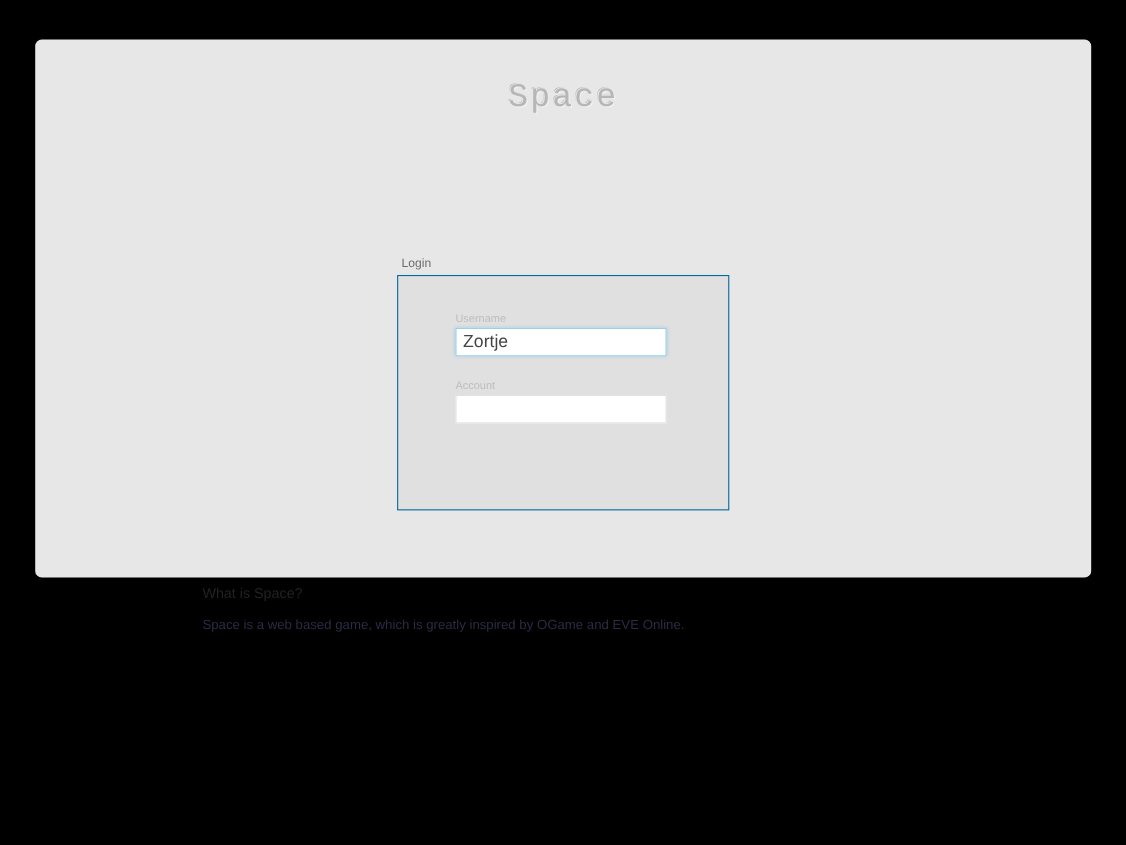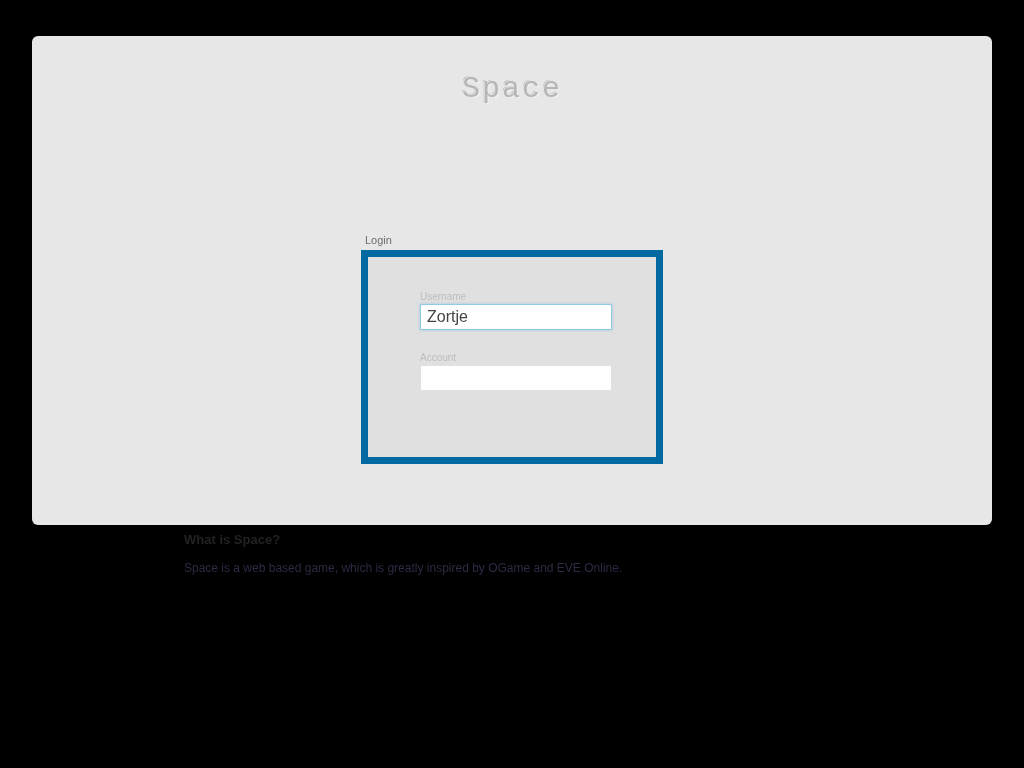--- a/index.html
+++ b/index.html
@@ -42,21 +42,21 @@
   .panel-label {
     font-size: 11px;
     color: #6d6d6d;
     margin-bottom: 4px;
     padding-left: 4px;
   }
   .panel {
     width: 302px;
     height: 214px;
     background: #e0e0e0;
-    border: 7px solid #0369a1;
+    border: 1px solid #0369a1;
     padding: 34px 52px 0 52px;
   }
   .field-label {
     font-size: 10px;
     color: #bdbdbd;
     margin-bottom: 2px;
   }
   .text-input {
     width: 192px;
     height: 26px;
@@ -92,21 +92,21 @@
     font-family: Verdana, Geneva, sans-serif;
     font-size: 12px;
     cursor: pointer;
   }
   .about {
     margin: 68px 0 0 152px;
     width: 660px;
   }
   .about h3 {
     font-size: 13px;
-    font-weight: bold;
+    font-weight: normal;
     color: #222;
     margin-bottom: 14px;
   }
   .about p {
     font-size: 12px;
     color: #2b2b44;
   }
 </style>
 </head>
 <body>

